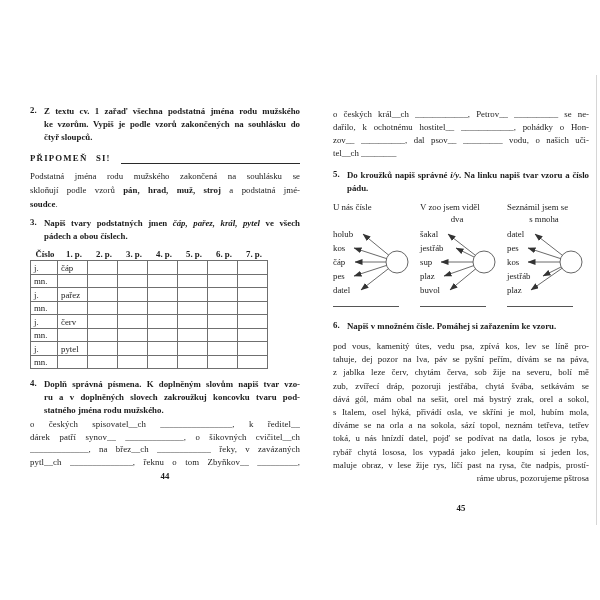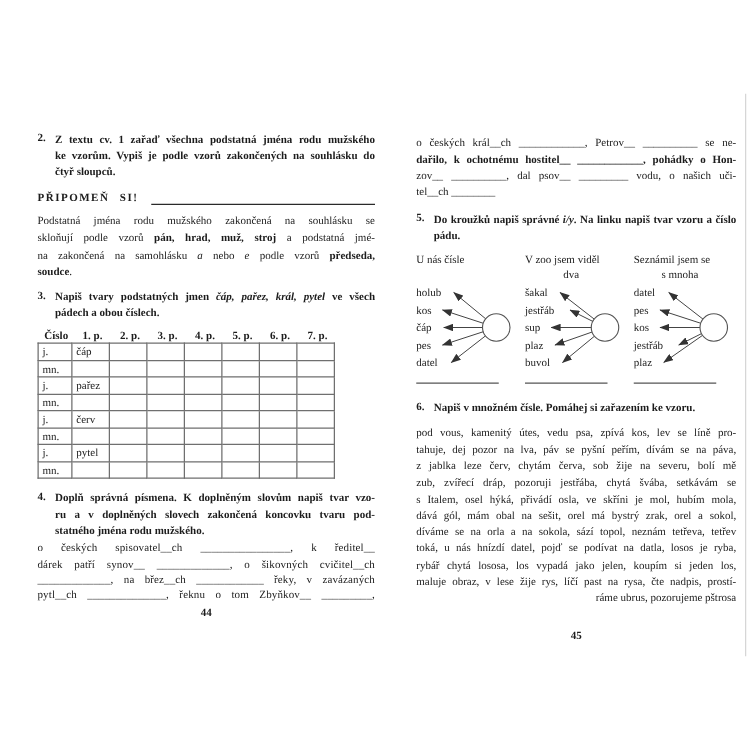--- a/index.html
+++ b/index.html
@@ -68,21 +68,20 @@
   </div>
 
   <div class="remind-row">
     <span class="remind-label">PŘIPOMEŇ SI!</span>
     <span class="remind-rule"></span>
   </div>
 
   <div class="para">
     <div class="pline just"><span>Podstatná jména rodu mužského zakončená na souhlásku se</span></div>
     <div class="pline just"><span>skloňují podle vzorů </span><span class="bold">pán, hrad, muž, stroj</span><span> a podstatná jmé-</span></div>
-    <div class="pline just"><span>na zakončená na samohlásku </span><span class="ital">a</span><span> nebo </span><span class="ital">e</span><span> podle vzorů </span><span class="bold">předseda,</span></div>
     <div class="pline"><span class="bold">soudce</span><span>.</span></div>
   </div>
 
   <div class="task" style="margin-top:6px;">
     <span class="num">3.</span>
     <div class="tline just"><span>Napiš tvary podstatných jmen </span><span class="ital-b">čáp, pařez, král, pytel</span><span> ve všech</span></div>
     <div class="tline">pádech a obou číslech.</div>
   </div>
 
   <table class="decl-table" style="margin-top:5px;">
@@ -188,39 +187,39 @@
           <td></td>
           <td></td>
           <td></td>
         </tr>
     </tbody>
   </table>
 
   <div class="task" style="margin-top:9px;">
     <span class="num">4.</span>
     <div class="tline just">Doplň správná písmena. K doplněným slovům napiš tvar vzo-</div>
-    <div class="tline just">ru a v doplněných slovech zakončená koncovku tvaru pod-</div>
+    <div class="tline just">ru a v doplněných slovech zakroužkuj koncovku tvaru pod-</div>
     <div class="tline">statného jména rodu mužského.</div>
   </div>
 
   <div class="fill">
     <div class="fline just">o českých spisovatel__ch ________________, k ředitel__</div>
     <div class="fline just">dárek patří synov__ _____________, o šikovných cvičitel__ch</div>
     <div class="fline just">_____________, na břez__ch ____________ řeky, v zavázaných</div>
     <div class="fline just">pytl__ch ______________, řeknu o tom Zbyňkov__ _________,</div>
   </div>
 
   <div class="pageno">44</div>
 </div>
 
 <div class="page" id="page-right">
 
   <div>
     <div class="tline just" style="font-weight:normal;">o českých král__ch ____________, Petrov__ __________ se ne-</div>
-    <div class="tline just" style="font-weight:bold;">dařilo, k ochotnému hostitel__ ____________, pohádky o Hon-</div>
+    <div class="tline just" style="font-weight:normal;">dařilo, k ochotnému hostitel__ ____________, pohádky o Hon-</div>
     <div class="tline just" style="font-weight:normal;">zov__ __________, dal psov__ _________ vodu, o našich uči-</div>
     <div class="tline" style="font-weight:normal;">tel__ch ________</div>
   </div>
 
   <div class="task" style="margin-top:9px;">
     <span class="num">5.</span>
     <div class="tline just"><span>Do kroužků napiš správné </span><span class="ital-b">i/y</span><span>. Na linku napiš tvar vzoru a číslo</span></div>
     <div class="tline">pádu.</div>
   </div>
 
@@ -310,22 +309,22 @@
   <div class="task task6">
     <span class="num">6.</span>
     <div class="tline">Napiš v množném čísle. Pomáhej si zařazením ke vzoru.</div>
   </div>
 
   <div class="para6">
     <div class="p6line just">pod vous, kamenitý útes, vedu psa, zpívá kos, lev se líně pro-</div>
     <div class="p6line just">tahuje, dej pozor na lva, páv se pyšní peřím, dívám se na páva,</div>
     <div class="p6line just">z jablka leze červ, chytám červa, sob žije na severu, bolí mě</div>
     <div class="p6line just">zub, zvířecí dráp, pozoruji jestřába, chytá švába, setkávám se</div>
+    <div class="p6line just">dává gól, mám obal na sešit, orel má bystrý zrak, orel a sokol,</div>
     <div class="p6line just">s Italem, osel hýká, přivádí osla, ve skříni je mol, hubím mola,</div>
-    <div class="p6line just">dává gól, mám obal na sešit, orel má bystrý zrak, orel a sokol,</div>
     <div class="p6line just">díváme se na orla a na sokola, sází topol, neznám tetřeva, tetřev</div>
     <div class="p6line just">toká, u nás hnízdí datel, pojď se podívat na datla, losos je ryba,</div>
     <div class="p6line just">rybář chytá lososa, los vypadá jako jelen, koupím si jeden los,</div>
     <div class="p6line just">maluje obraz, v lese žije rys, líčí past na rysa, čte nadpis, prostí-</div>
     <div class="p6line">ráme ubrus, pozorujeme pštrosa</div>
   </div>
 
   <div class="pageno" style="margin-top:18px;">45</div>
 </div>
 

